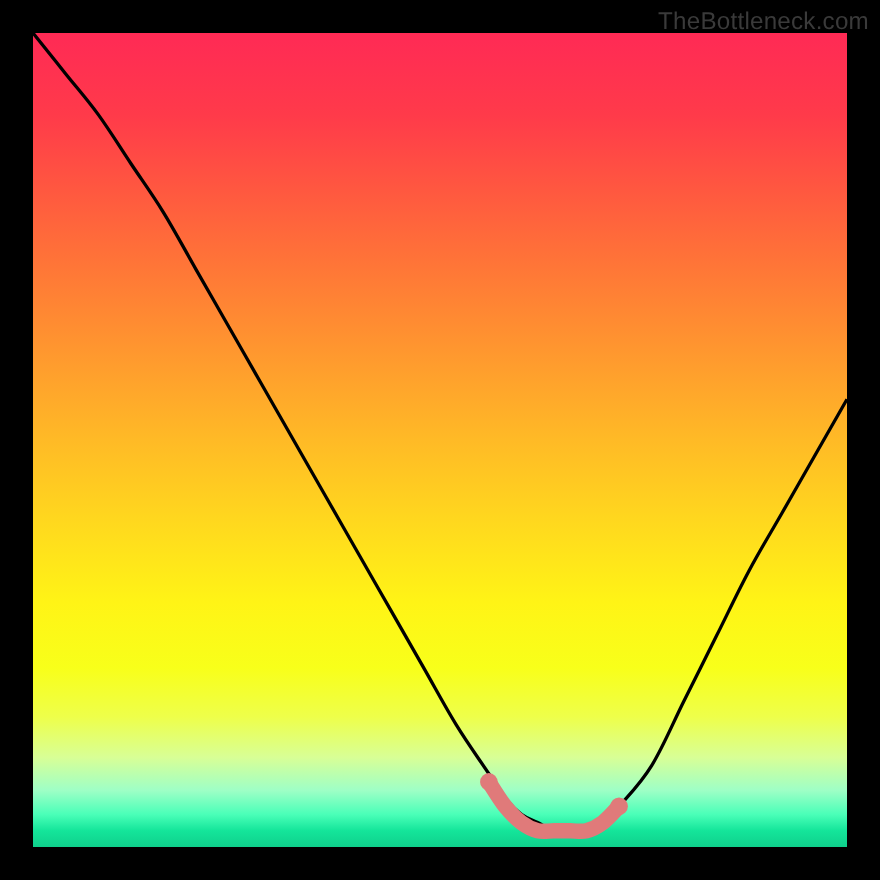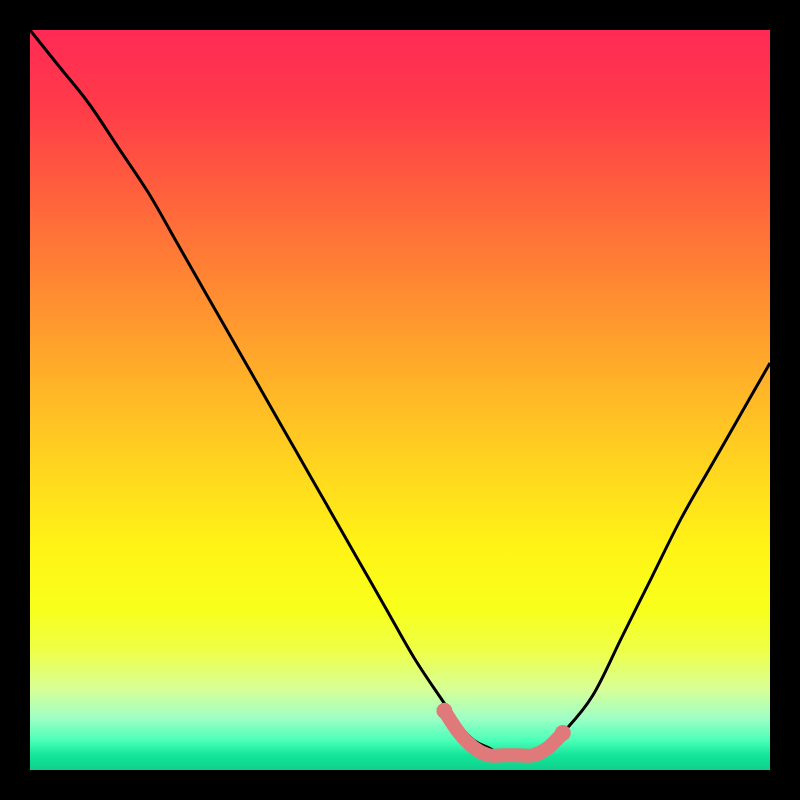--- a/index.html
+++ b/index.html
@@ -58,20 +58,21 @@
     width: 740px;
     height: 740px;
     overflow: visible;
   }
 </style>
 </head>
 <body>
 
 <div class="canvas">
 
+  <div class="watermark">TheBottleneck.com</div>
 
   <div class="plot-area">
     <svg class="overlay" viewBox="0 0 740 740" preserveAspectRatio="none">
       <path id="curve-path" fill="none" stroke-width="3" stroke-linejoin="round" stroke="#000000" d="M 0 0 C 5.328 6.66, 18.944000000000003 23.68, 29.6 37 C 40.256 50.32, 48.544000000000004 59.348000000000006, 59.2 74 C 69.856 88.652, 78.14399999999999 102.41599999999998, 88.8 118.39999999999998 C 99.456 134.38399999999996, 107.744 145.48399999999995, 118.4 162.79999999999995 C 129.056 180.11599999999996, 137.344 195.95200000000003, 148 214.60000000000002 C 158.656 233.24800000000002, 166.944 247.75199999999998, 177.6 266.4 C 188.256 285.048, 196.544 299.552, 207.20000000000002 318.20000000000005 C 217.85600000000002 336.84800000000007, 226.144 351.35200000000003, 236.8 370 C 247.45600000000002 388.64799999999997, 255.74399999999997 403.152, 266.4 421.8 C 277.056 440.44800000000004, 285.344 454.95200000000006, 296 473.6 C 306.656 492.248, 314.944 506.75199999999995, 325.6 525.4 C 336.25600000000003 544.048, 344.544 558.552, 355.2 577.2 C 365.856 595.8480000000001, 374.144 611.684, 384.8 629 C 395.456 646.316, 406.408 661.4119999999999, 414.40000000000003 673.4 C 422.39200000000005 685.388, 423.872 688.94, 429.2 695.6 C 434.52799999999996 702.26, 438.67199999999997 706.404, 444 710.4 C 449.32800000000003 714.396, 453.472 715.136, 458.8 717.8 C 464.12800000000004 720.4639999999999, 468.272 723.868, 473.6 725.2 C 478.92800000000005 726.532, 483.072 725.2, 488.40000000000003 725.2 C 493.72800000000007 725.2, 497.87200000000007 726.532, 503.20000000000005 725.2 C 508.528 723.868, 512.672 721.7959999999999, 518 717.8 C 523.328 713.804, 524.808 712.324, 532.8 703 C 540.7919999999999 693.676, 551.7439999999999 683.316, 562.4 666 C 573.056 648.684, 581.3439999999999 628.112, 592 606.8 C 602.6560000000001 585.4879999999999, 610.944 568.912, 621.6 547.6 C 632.2560000000001 526.288, 640.544 508.38, 651.2 488.4 C 661.8560000000001 468.41999999999996, 670.1440000000001 455.248, 680.8000000000001 436.6 C 691.456 417.95200000000006, 699.744 403.44800000000004, 710.4 384.8 C 721.0559999999999 366.152, 734.672 342.32399999999996, 740 332.99999999999994"></path>
       <path id="highlight-path" fill="none" stroke-width="14" stroke-linecap="round" stroke-linejoin="round" stroke="#e07a7a" d="M 414.40000000000003 680.8 C 417.064 684.7959999999999, 423.872 696.34, 429.2 703 C 434.52799999999996 709.66, 438.67199999999997 713.804, 444 717.8 C 449.32800000000003 721.7959999999999, 453.472 723.868, 458.8 725.2 C 464.12800000000004 726.532, 468.272 725.2, 473.6 725.2 C 478.92800000000005 725.2, 483.072 725.2, 488.40000000000003 725.2 C 493.72800000000007 725.2, 497.87200000000007 726.532, 503.20000000000005 725.2 C 508.528 723.868, 512.672 721.7959999999999, 518 717.8 C 523.328 713.804, 530.136 705.664, 532.8 703"></path>
       <circle id="hl-dot-left" r="8" fill="#e07a7a" cx="414.40000000000003" cy="680.8"></circle>
       <circle id="hl-dot-right" r="8" fill="#e07a7a" cx="532.8" cy="703"></circle>
     </svg>
   </div>
 

